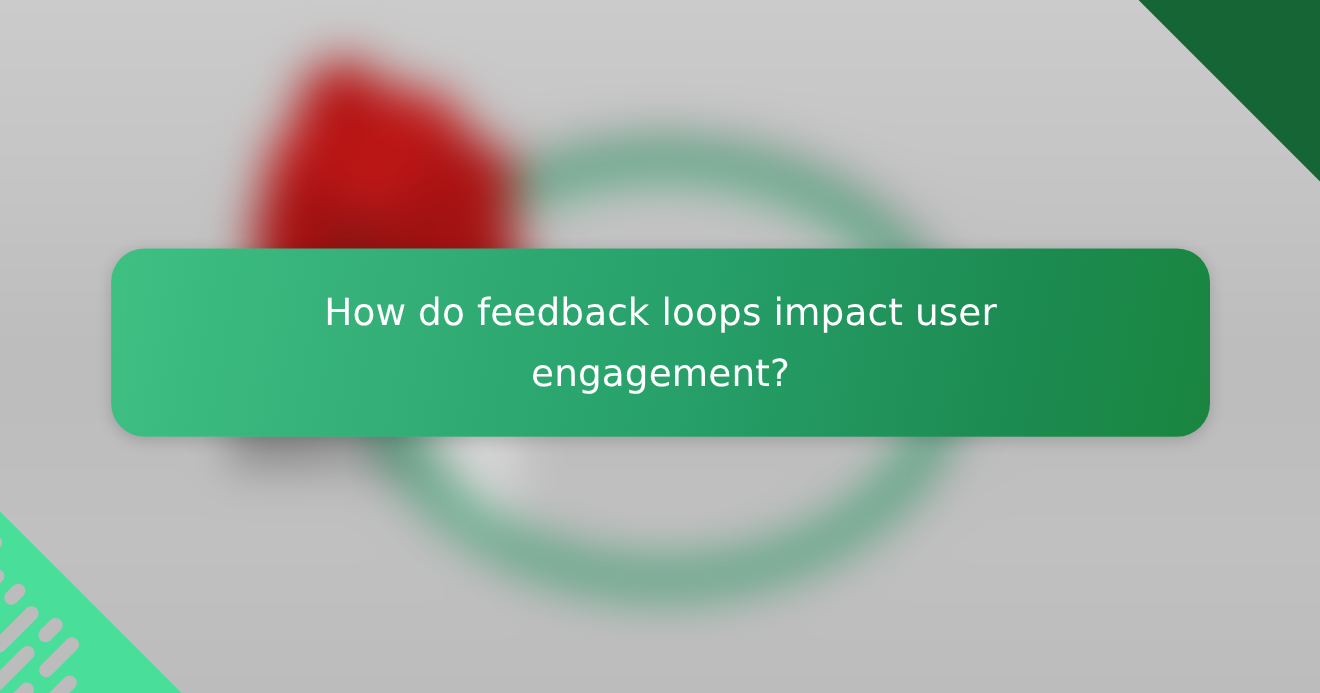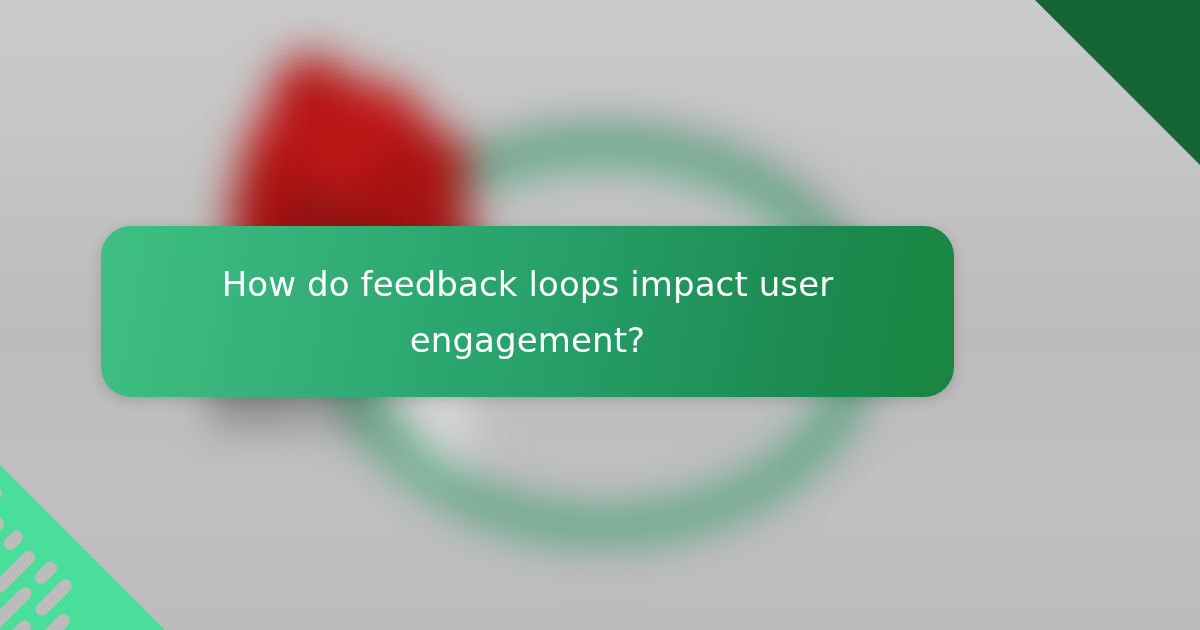--- a/index.html
+++ b/index.html
@@ -111,21 +111,21 @@
   #corner-bl {
     bottom: 0;
     left: 0;
   }
 
   
   #banner {
     position: absolute;
     left: 101px;
     top: 226px;
-    width: 853px;
+    width: 999px;
     height: 171px;
     border-radius: 30px;
     background: linear-gradient(100deg, #3fc083 0%, #35b179 22%, #27a06a 52%, #1d8c53 80%, #19853f 100%);
     box-shadow: 0 3px 14px rgba(0,0,0,0.16);
     display: flex;
     align-items: center;
     justify-content: center;
     box-sizing: border-box;
     padding: 12px 90px;
   }

